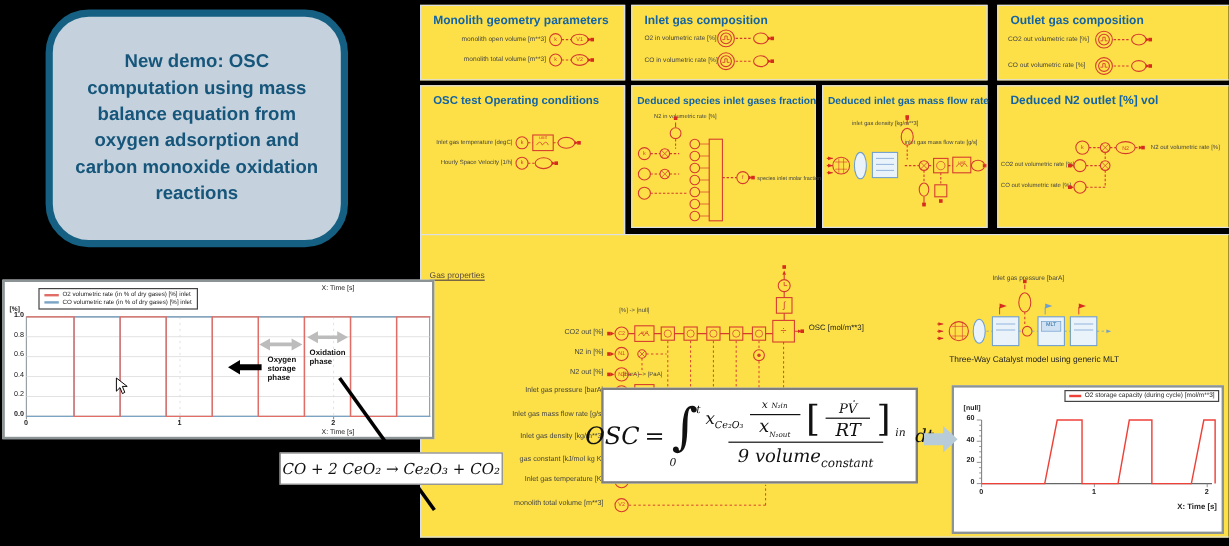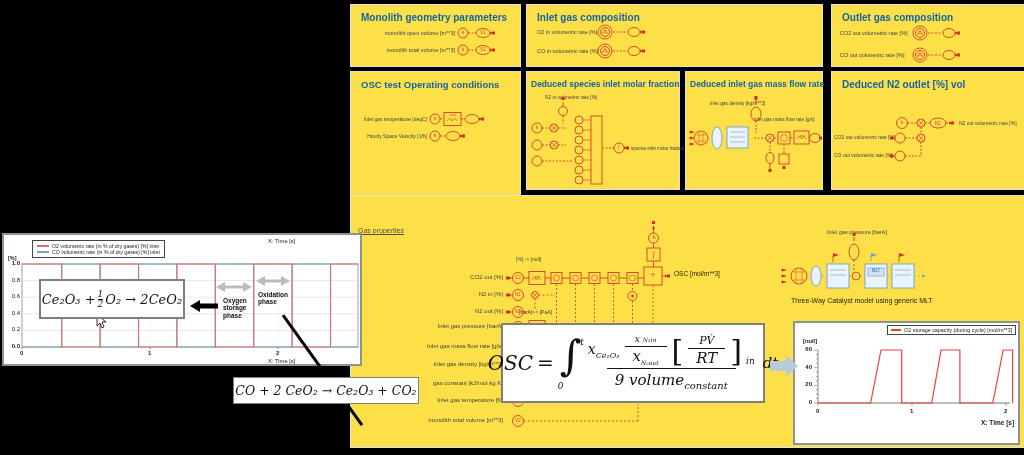--- a/index.html
+++ b/index.html
@@ -59,20 +59,23 @@
   .fr9 { font-size:9px; }
   .dt { font-size:15px; }
   .gasprops { position:absolute; font-size:7px; color:#5a4a42; text-decoration:underline; white-space:nowrap; }
   .phase { position:absolute; font-size:6.5px; font-weight:bold; color:#111; line-height:1.15; }
 </style>
 </head>
 <body>
 
 <div class="stage">
 
+  <div class="callout">
+    <div class="callout-text">New demo: OSC computation using mass balance equation from oxygen adsorption and carbon monoxide oxidation reactions</div>
+  </div>
 
   <div class="panel" style="left:306px;top:4px;width:171px;height:63px;">
     <div class="ptitle">Monolith geometry parameters</div>
     <span class="lbl r" style="left:6px;top:25px;width:98px;">monolith open volume [m**3]</span>
     <span class="lbl r" style="left:6px;top:42px;width:98px;">monolith total volume [m**3]</span>
     <svg class="dsvg">
       <g stroke="#d63a2f" fill="none" stroke-width="0.9">
         <circle cx="112" cy="28" r="5"></circle>
           <circle cx="112" cy="45" r="5"></circle>
         <ellipse cx="132" cy="28" rx="7" ry="4.5"></ellipse>
@@ -162,21 +165,21 @@
         <path d="M128,45.5 l3,1.5 -3,1.5 z"></path>
           <path d="M109,62.5 l3,1.5 -3,1.5 z"></path>
         </g>
     </svg>
     <span class="iconlbl" style="left:79px;top:44px;width:10px;">k</span>
     <span class="iconlbl" style="left:79px;top:61px;width:10px;">k</span>
     <span class="iconlbl" style="left:93px;top:41px;width:17px;font-size:3.8px;">unit</span>
   </div>
 
   <div class="panel" style="left:482px;top:71px;width:154px;height:119px;">
-    <div class="ptitle small" style="left:4px;">Deduced species inlet molar fraction</div>
+    <div class="ptitle small" style="left:4px;">Deduced species inlet gases fraction</div>
     <span class="lbl" style="left:18px;top:23px;font-size:4.8px;">N2 in volumetric rate [%]</span>
     <span class="lbl" style="left:104px;top:74px;font-size:4.5px;">species inlet molar fraction</span>
     <svg class="dsvg">
       <g stroke="#d63a2f" fill="none" stroke-width="0.9">
         <path d="M36,30 v4" marker-end="none"></path>
           <circle cx="36" cy="39" r="4.5"></circle>
         <circle cx="10" cy="56" r="5"></circle>
           <circle cx="27" cy="56" r="4"></circle>
           <path d="M24,53 l6,6 M30,53 l-6,6" stroke-width="0.6"></path>
         <circle cx="10" cy="73" r="5"></circle>
@@ -471,28 +474,20 @@
     <span class="tick b" style="left:3px;top:108px;width:13px;text-align:right;">0.0</span>
     <span class="tick b" style="left:16px;top:115px;">0</span>
     <span class="tick b" style="left:144px;top:115px;">1</span>
     <span class="tick b" style="left:272px;top:115px;">2</span>
     <span class="axlbl" style="left:264px;top:3px;">X: Time [s]</span>
     <span class="axlbl" style="left:264px;top:123px;">X: Time [s]</span>
 
     <div class="phase" style="left:219px;top:62px;width:30px;">Oxygen storage phase</div>
     <div class="phase" style="left:254px;top:56px;width:36px;">Oxidation phase</div>
 
-    <div class="eqbox" style="left:35px;top:44px;width:146px;height:40px;font-size:13px;z-index:2;">
-      <span>Ce₂O₃ +</span>
-      <span class="minifrac" style="font-size:9px;">
-        <span class="num">1</span>
-        <span class="den">2</span>
-      </span>
-      <span>O₂ → 2CeO₂</span>
-    </div>
   </div>
 
   <div class="eqbox" style="left:233px;top:377px;width:186px;height:27px;font-size:12.5px;z-index:7;border-width:1.5px;">
     <span>CO + 2 CeO₂ → Ce₂O₃ + CO₂</span>
   </div>
 
   <div class="eqbox" style="left:501px;top:323px;width:264px;height:80px;z-index:6;">
     <div class="osc-eq">
       <span class="osc-lhs">OSC</span>
       <span class="osc-lhs">=</span>

